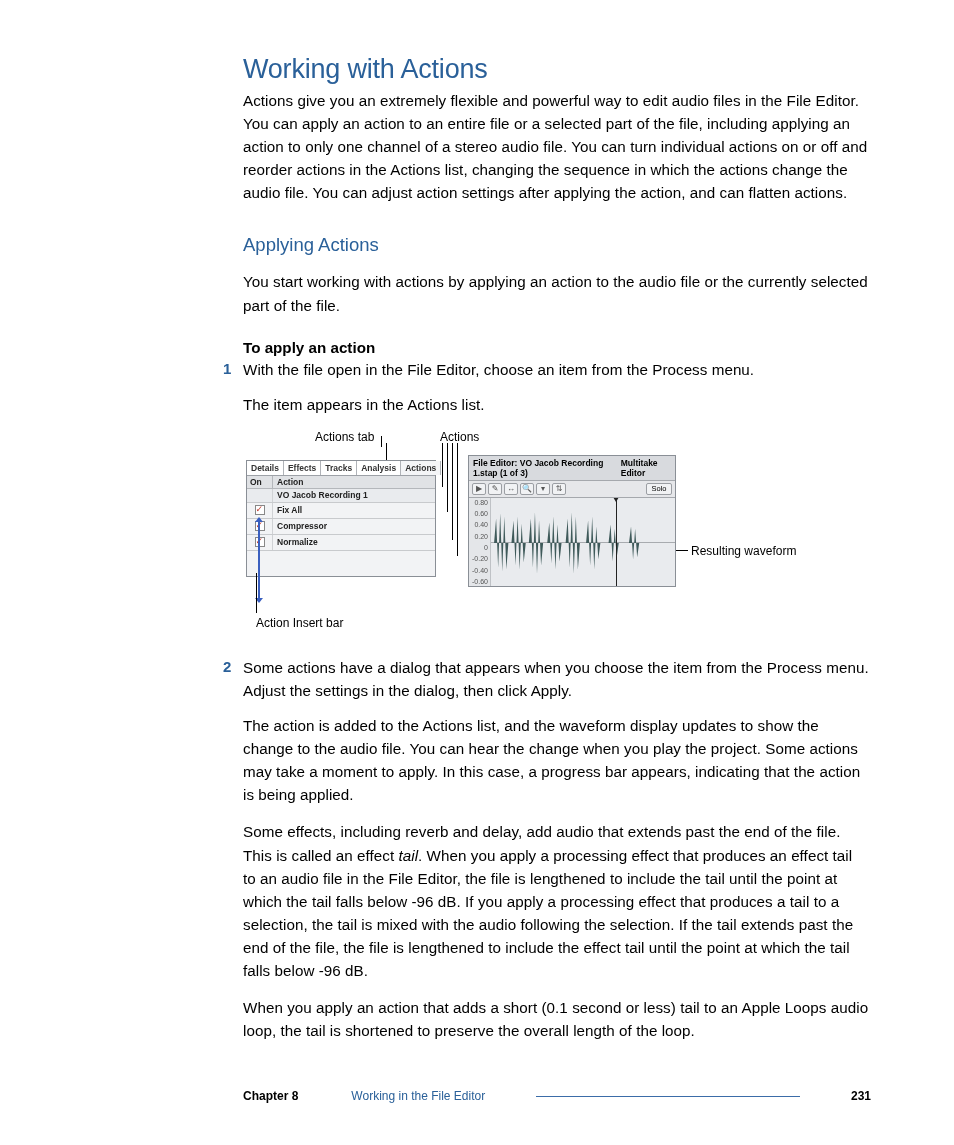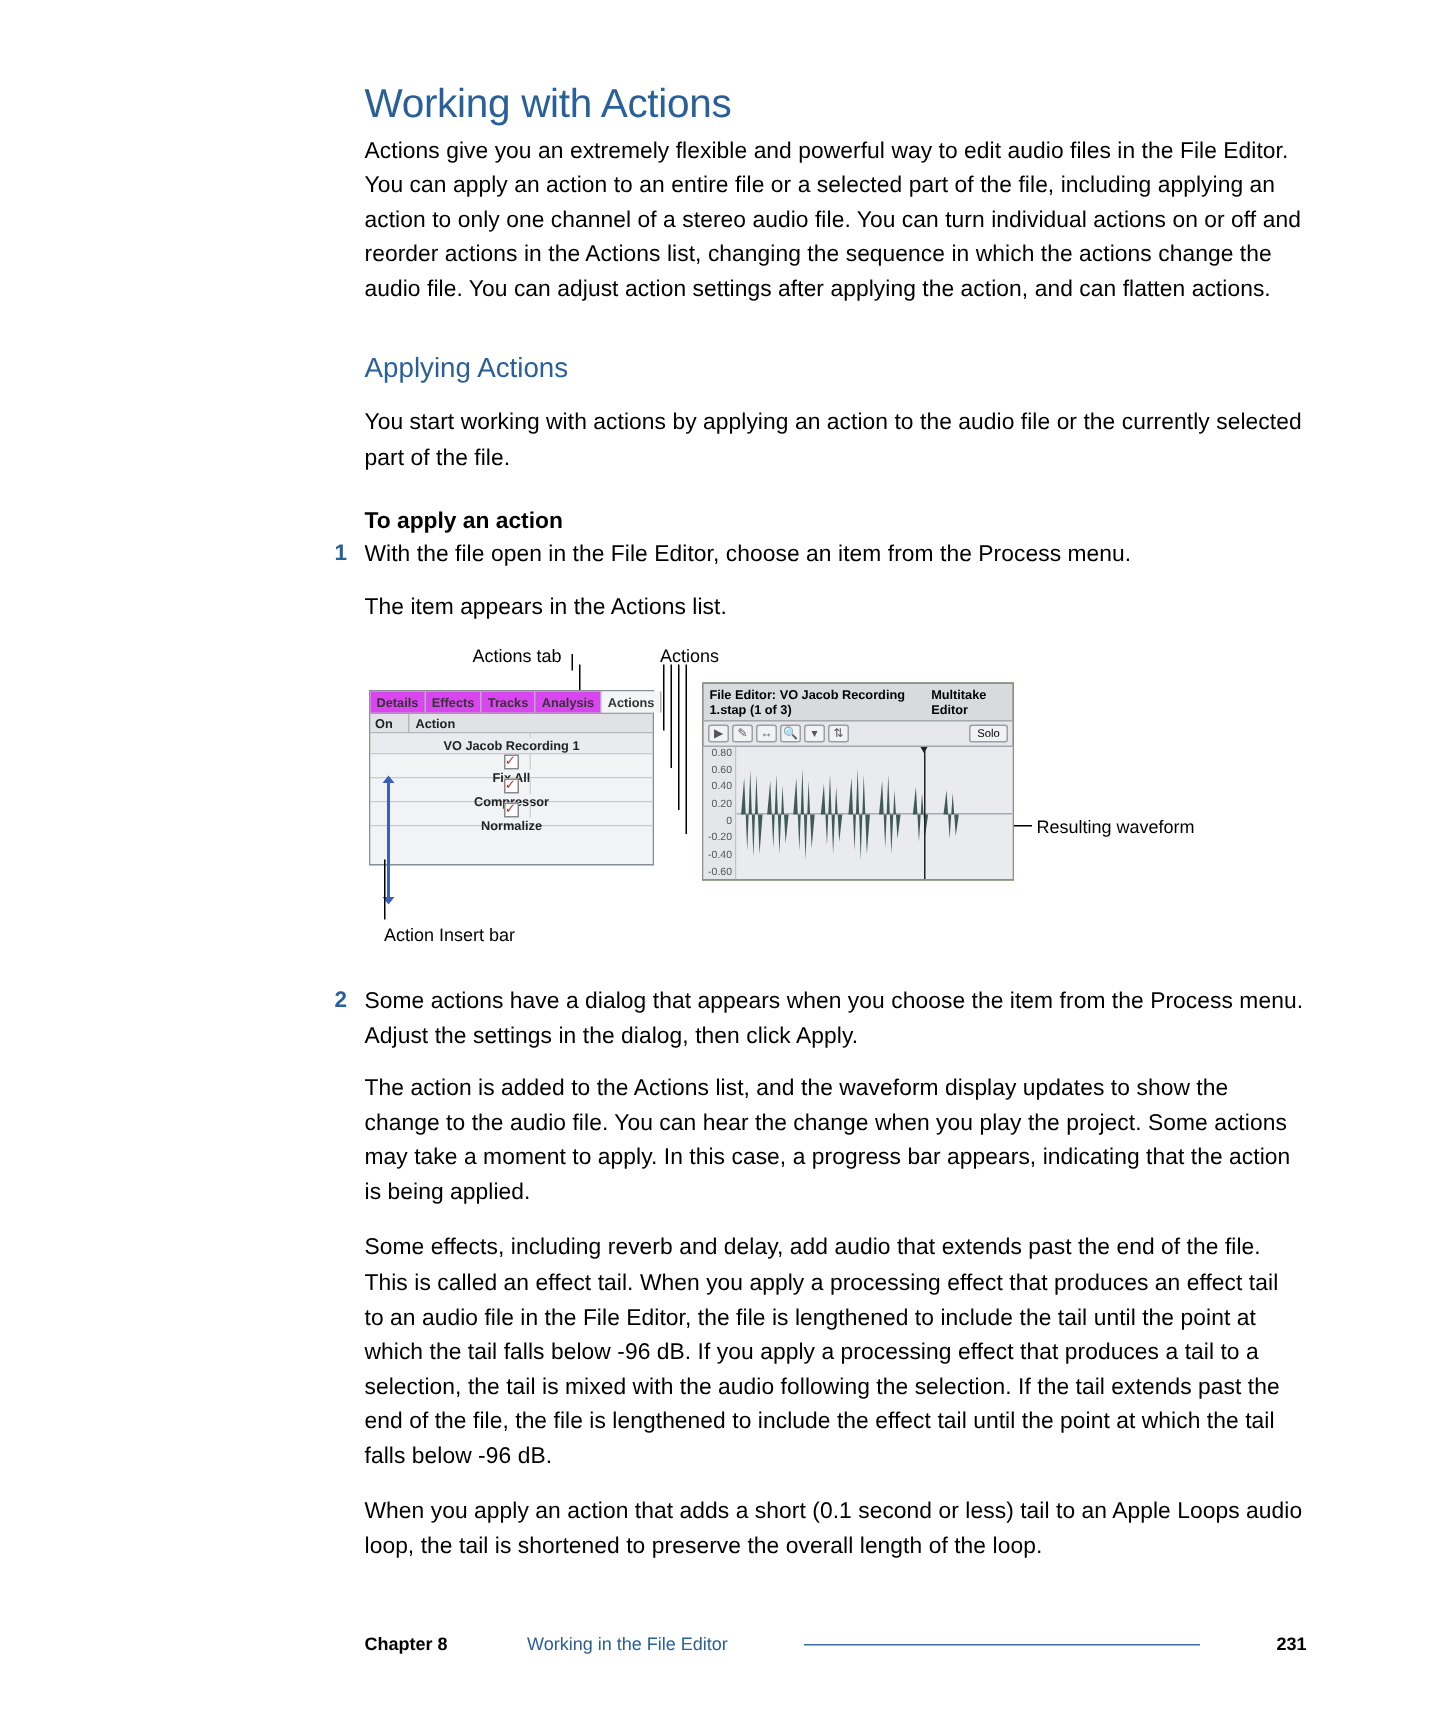--- a/index.html
+++ b/index.html
@@ -86,21 +86,21 @@
   .panel-tabs {
     display: flex;
     background: #d8dade;
     border-bottom: 1px solid #9da1a7;
   }
   .panel-tabs span {
     padding: 2px 4px;
     font-size: 8.5px;
     border-right: 1px solid #b0b3b8;
     color: #333;
-    background: #d946ef;
+    background: #ffffff;
     font-weight: 700;
   }
   .panel-tabs span.active {
     background: #f4f5f7;
   }
   .actions-head {
     display: flex;
     background: #e0e2e5;
     border-bottom: 1px solid #b4b7bb;
     font-size: 8.5px;
@@ -108,21 +108,20 @@
     color: #222;
   }
   .actions-head .col-on { width: 26px; padding: 1px 3px; border-right:1px solid #b4b7bb;}
   .actions-head .col-act { flex:1; padding: 1px 4px;}
   .action-row {
     display: flex;
     align-items: center;
     border-bottom: 1px solid #c8cacd;
     background: #f2f3f5;
     height: 16px;
-    flex-direction: column;
   }
   .action-row.title-row { height: 14px; background:#e9ebee;}
   .action-row .cb {
     width: 26px;
     display:flex; justify-content:center;
     border-right:1px solid #d0d2d5;
     height:100%; align-items:center;
   }
   .action-row .cb-box {
     width:10px;height:10px;border:1px solid #888;background:#fff;position:relative;
@@ -214,21 +213,21 @@
     font-size:12px;
     gap:41px;
   }
   .footer .chap{font-weight:700;color:#000;margin-right:12px;}
   .footer .title{color:#2a6099;}
   .footer .rule{
     flex:1;margin:0 10px;height:1px;border-top:1px solid #3b6ca8;
   }
   .footer .pg{font-weight:700;color:#000;}
 
-  .italic { }
+  .italic { font-style: italic; }
 </style>
 </head>
 <body>
 
 <div class="page">
 
   <h1>Working with Actions</h1>
   <p class="body">Actions give you an extremely flexible and powerful way to edit audio files in the File Editor. You can apply an action to an entire file or a selected part of the file, including applying an action to only one channel of a stereo audio file. You can turn individual actions on or off and reorder actions in the Actions list, changing the sequence in which the actions change the audio file. You can adjust action settings after applying the action, and can flatten actions.</p>
 
   <h2>Applying Actions</h2>

